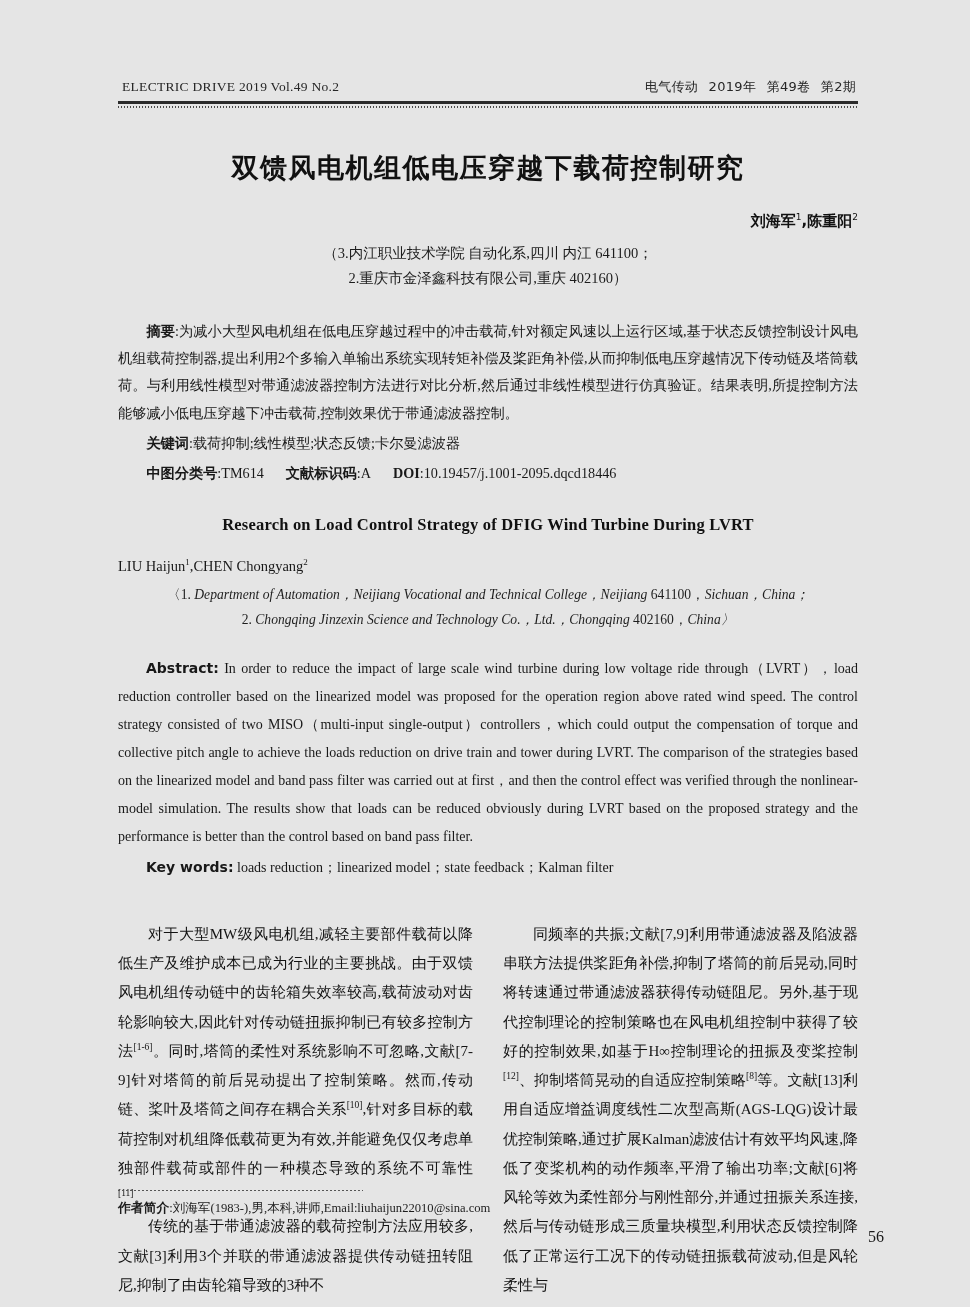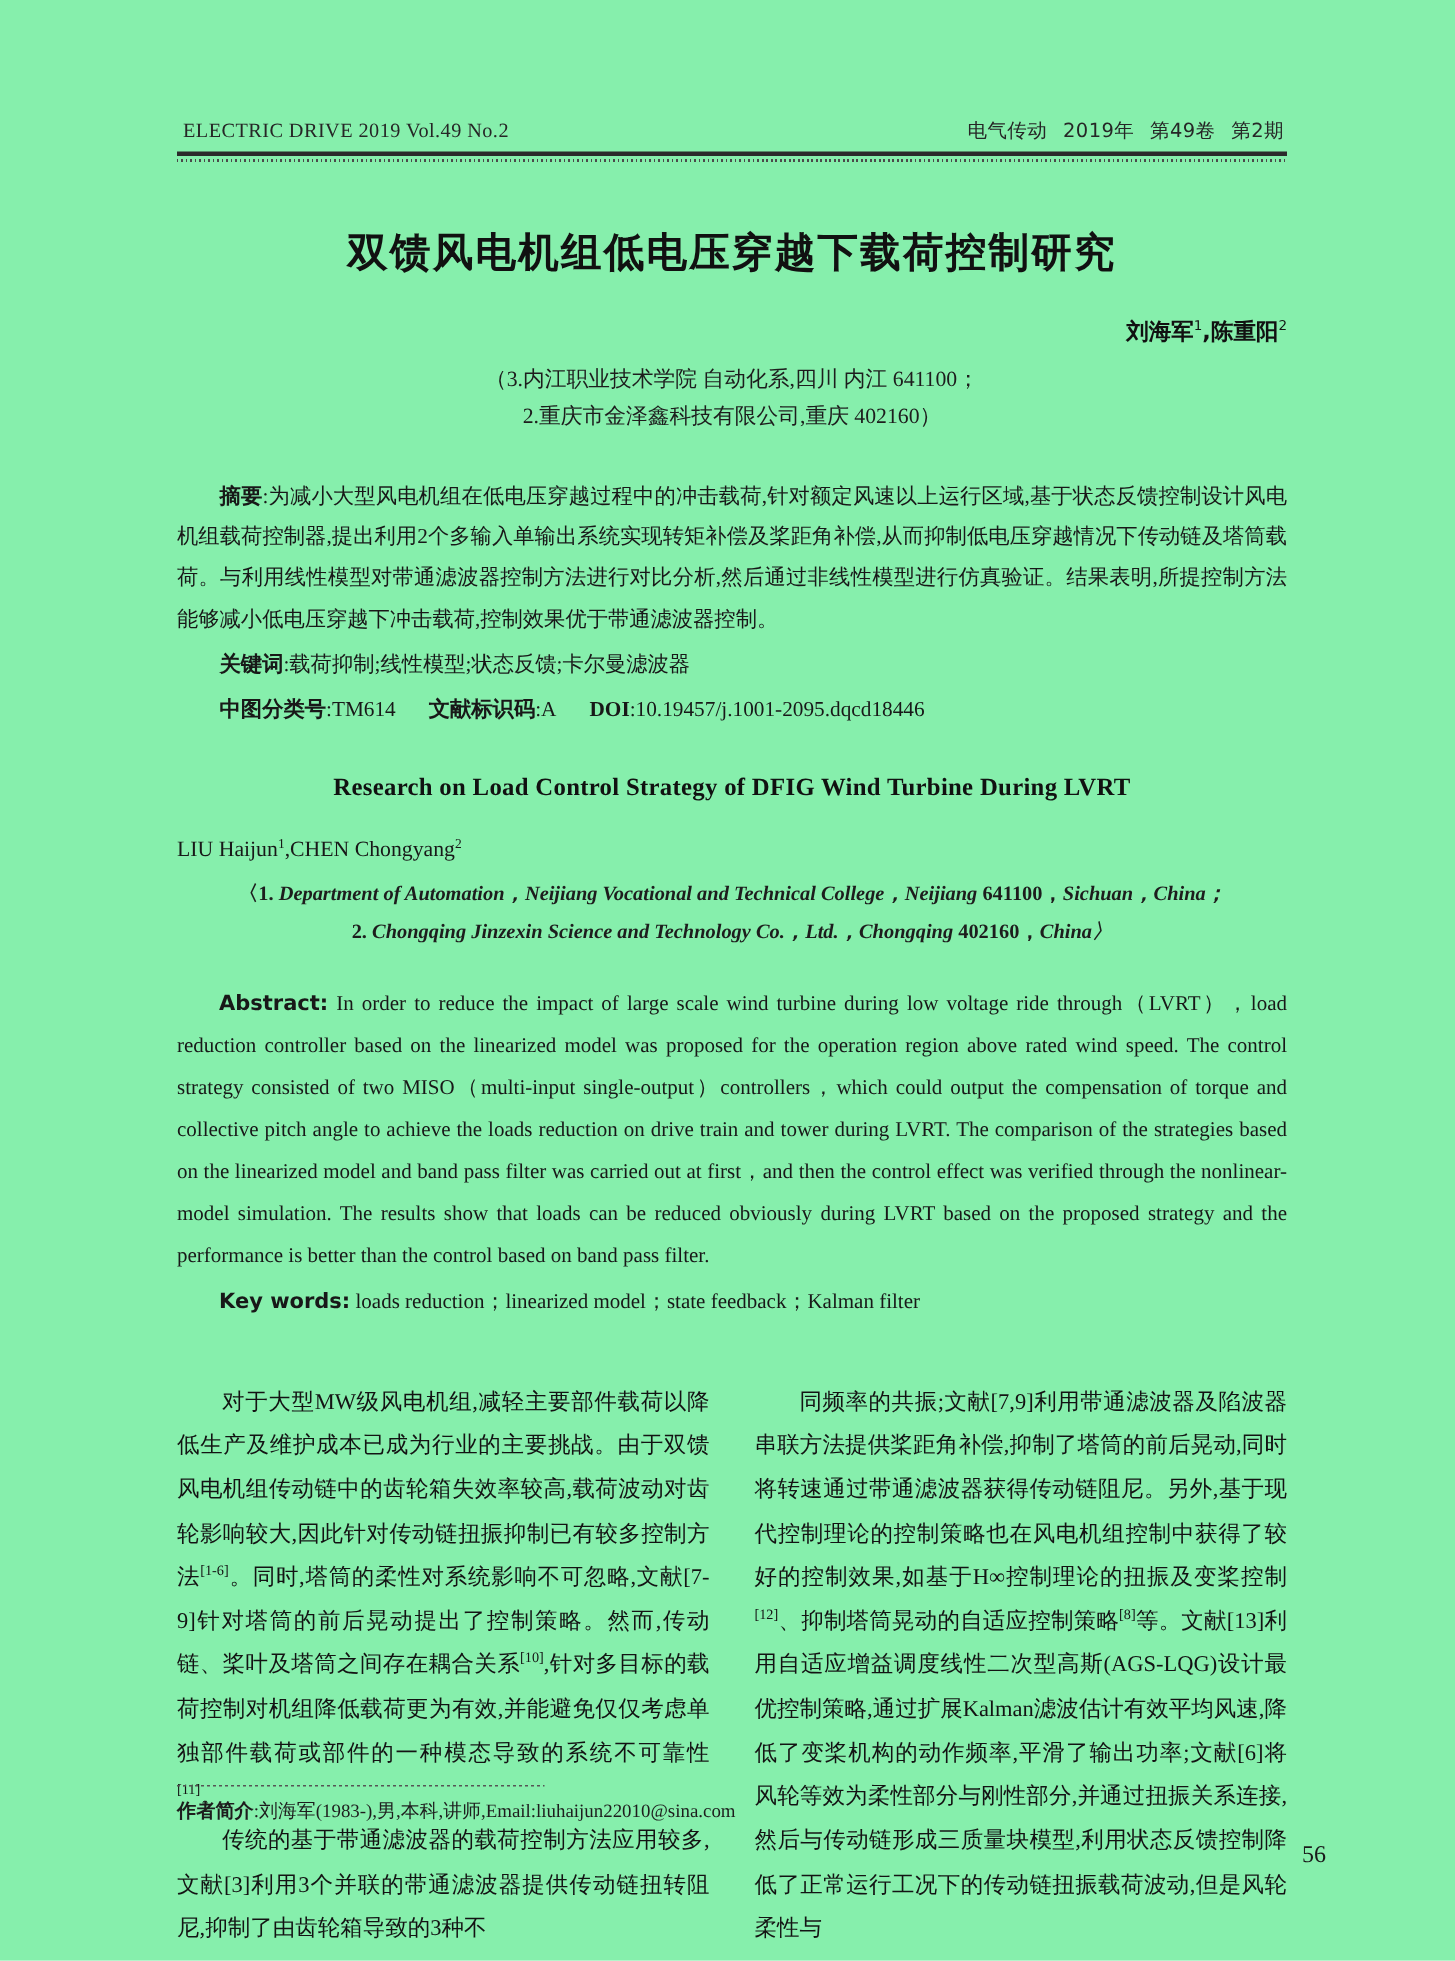--- a/index.html
+++ b/index.html
@@ -13,21 +13,21 @@
     position: relative;
     font-family: "Liberation Serif", "DejaVu Serif", serif;
     color: #1a1a1a;
     overflow: hidden;
   }
   .page {
     position: absolute;
     left: 0; top: 0;
     width: 970px;
     height: 1307px;
-    background: #86efac;
+    background: #e5e5e5;
   }
   .content {
     position: absolute;
     left: 118px;
     top: 78px;
     width: 740px;
   }
 
   
   .runhead {
@@ -119,21 +119,20 @@
     color: #181818;
   }
   .en-authors sup { font-size: 9px; }
   .en-affil {
     margin-top: 7px;
     text-align: center;
     font-size: 13.6px;
     font-style: italic;
     line-height: 1.85;
     color: #1d1d1d;
-    font-weight: bold;
   }
   .en-affil .roman { font-style: normal; }
   .en-abstract {
     margin-top: 22px;
     font-size: 14px;
     line-height: 2.0;
     text-align: justify;
     text-indent: 2em;
     color: #181818;
   }

